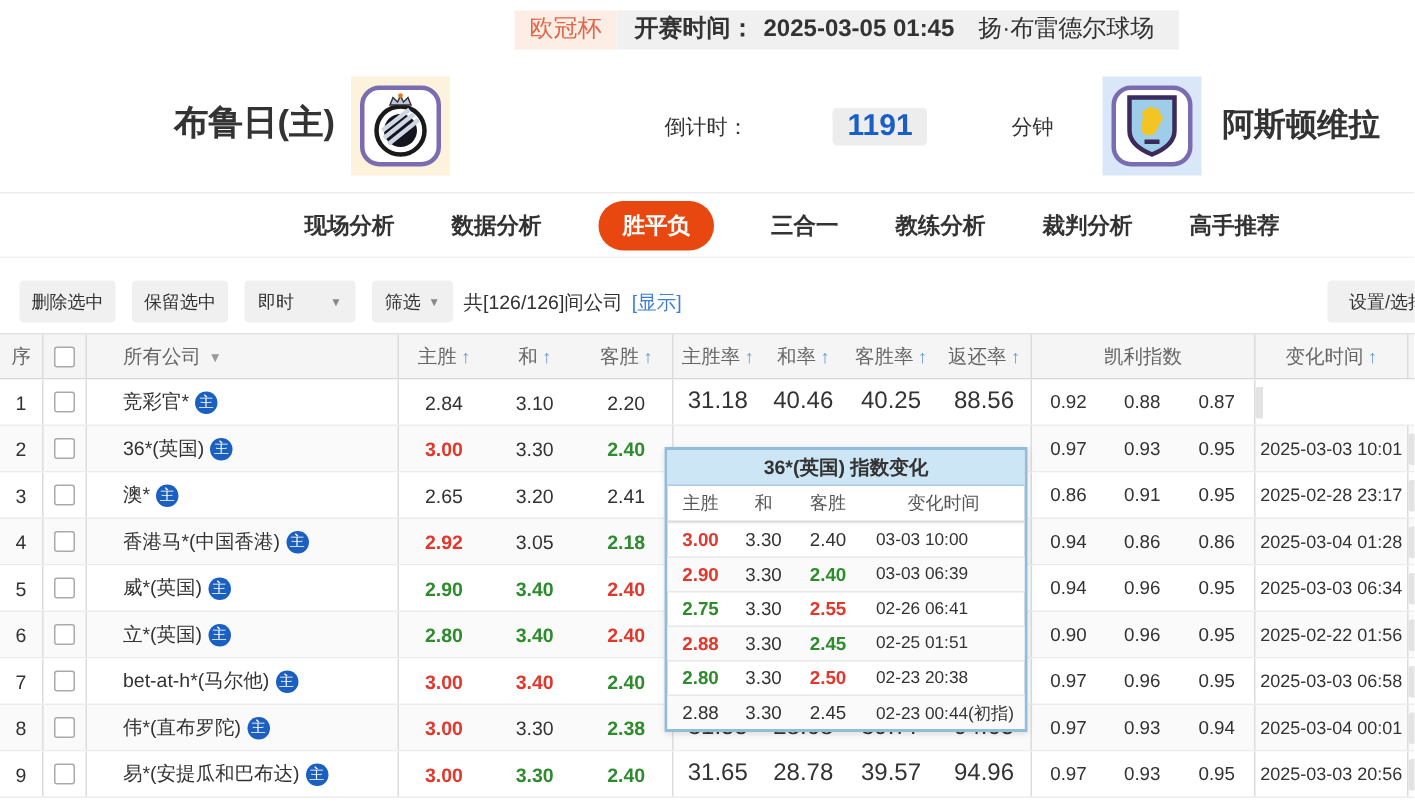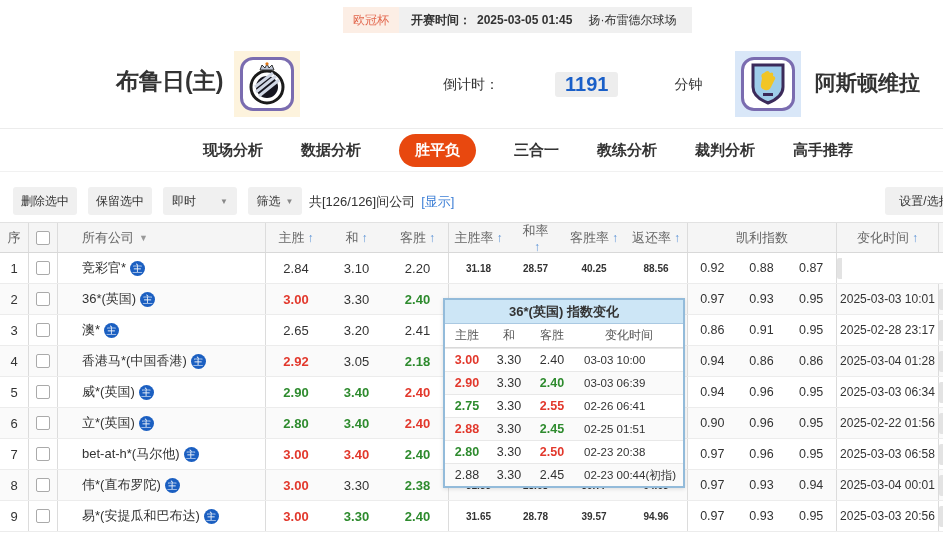--- a/index.html
+++ b/index.html
@@ -2,21 +2,21 @@
 <html><head>
 <meta charset="utf-8">
 <style>
   * { margin:0; padding:0; box-sizing:border-box; }
   html,body { width:943px; height:535px; }
   body {
     position:relative; overflow:hidden; background:#fff;
     font-family:"Liberation Sans","DejaVu Sans",sans-serif; color:#333;
   }
   
-  .topbar { position:absolute; left:343px; top:7px; height:26px; display:flex; font-size:12px; }
+  .topbar { position:absolute; left:343px; top:7px; height:26px; display:flex; font-size:16px; }
   .league-badge { background:#fceee5; color:#e2664c; padding:0 10px; line-height:26px; white-space:nowrap; }
   .kick-info { background:#f0f0f0; padding:0 16px 0 12px; line-height:26px; white-space:nowrap; display:flex; gap:6px;text-align:center; }
   .kick-info .b { font-weight:bold; }
   .kick-info .venue { margin-left:10px; }
   
   .home-name { position:absolute; left:116px; top:66px; font-size:23px; font-weight:bold; }
   .away-name { position:absolute; left:815px; top:69px; font-size:21px; font-weight:bold; }
   .logo-tile { position:absolute; top:51px; width:66px; height:66px; display:flex; align-items:center; justify-content:center; }
   .logo-tile.home { left:234px; background:#fdf3dd; }
   .logo-tile.away { left:735px; background:#d9e7f8; }
@@ -39,24 +39,24 @@
   .dd-caret { font-size:8px; color:#888; }
   .count-wrap { position:absolute; left:309px; top:9px; font-size:13px; white-space:nowrap; }
   .show-link { color:#3d7fd6; margin-left:6px; cursor:pointer; }
   
   .table { position:absolute; left:0; top:222px; width:943px; }
   .thead { display:flex; height:31px; background:#f5f5f5; border-top:1px solid #e2e2e2; border-bottom:1px solid #d8d8d8; font-size:13px; color:#666; }
   .th, .td { display:flex; align-items:center; justify-content:center; height:100%; white-space:nowrap; }
   .trow { display:flex; height:31px; border-bottom:1px solid #ececec; background:#fff; font-size:13px; }
   .trow.even { background:#fafafa; }
   .c-seq{width:28px;} .c-chk{width:29px;} .c-com{width:208px; justify-content:flex-start; padding-left:24px;}
-  .c-odd{width:61px;} .c-r1{width:60px;text-align:right;} .c-r2{width:55px;flex-direction:column;} .c-r3{width:62px;} .c-r4{width:62px;}
+  .c-odd{width:61px;} .c-r1{width:60px;text-align:right;} .c-r2{width:55px;} .c-r3{width:62px;} .c-r4{width:62px;}
   .c-kel{width:49.66px;} .c-kelh{width:149px;} .c-time{width:102px; font-size:12px;} .c-stub{width:5px; position:relative;}
   .bl { border-left:1px solid #dcdcdc; }
-  .rate { font-size:10px;font-weight:bold; } .kelly { font-size:12.5px; }
+  .rate { font-size:16px; } .kelly { font-size:12.5px; }
   .sort-arrow { color:#5b93d6; font-weight:bold; margin-left:3px; font-size:12px; }
   .filter-caret { color:#999; font-size:9px; margin-left:5px; }
   .cb { width:14px; height:14px; border:1px solid #aaa; border-radius:2px; background:#fff; display:inline-block; cursor:pointer; }
   .home-tag { width:15px; height:15px; border-radius:50%; background:#1b5fc1; color:#fff; font-size:10px; line-height:15px; text-align:center; margin-left:4px; flex:0 0 auto; }
   .com-name { cursor:pointer; }
   .od-r { color:#e2382c; font-weight:bold; }
   .od-g { color:#2e8b2e; font-weight:bold; }
   .od-k { color:#333; }
   .stub-bar { position:absolute; right:-1px; top:5px; width:5px; height:21px; background:#e3e3e3; border-radius:2px 0 0 2px; }
   
@@ -199,21 +199,21 @@
           <span class="cb"></span>
         </div>
         <div class="td c-com bl">
           <span class="com-name">竞彩官*</span>
           <span class="home-tag">主</span>
         </div>
         <div class="td c-odd od-k bl">2.84</div>
         <div class="td c-odd od-k">3.10</div>
         <div class="td c-odd od-k">2.20</div>
         <div class="td rate c-r1 bl">31.18</div>
-        <div class="td rate c-r2">28.57</div>
+        <div class="td rate c-r2">40.46</div>
         <div class="td rate c-r3">40.25</div>
         <div class="td rate c-r4">88.56</div>
         <div class="td kelly c-kel bl">0.92</div>
         <div class="td kelly c-kel">0.88</div>
         <div class="td kelly c-kel">0.87</div>
         <div class="td c-stub bl">
           <span class="stub-bar"></span>
         </div>
       </div>
       <div class="trow even">

